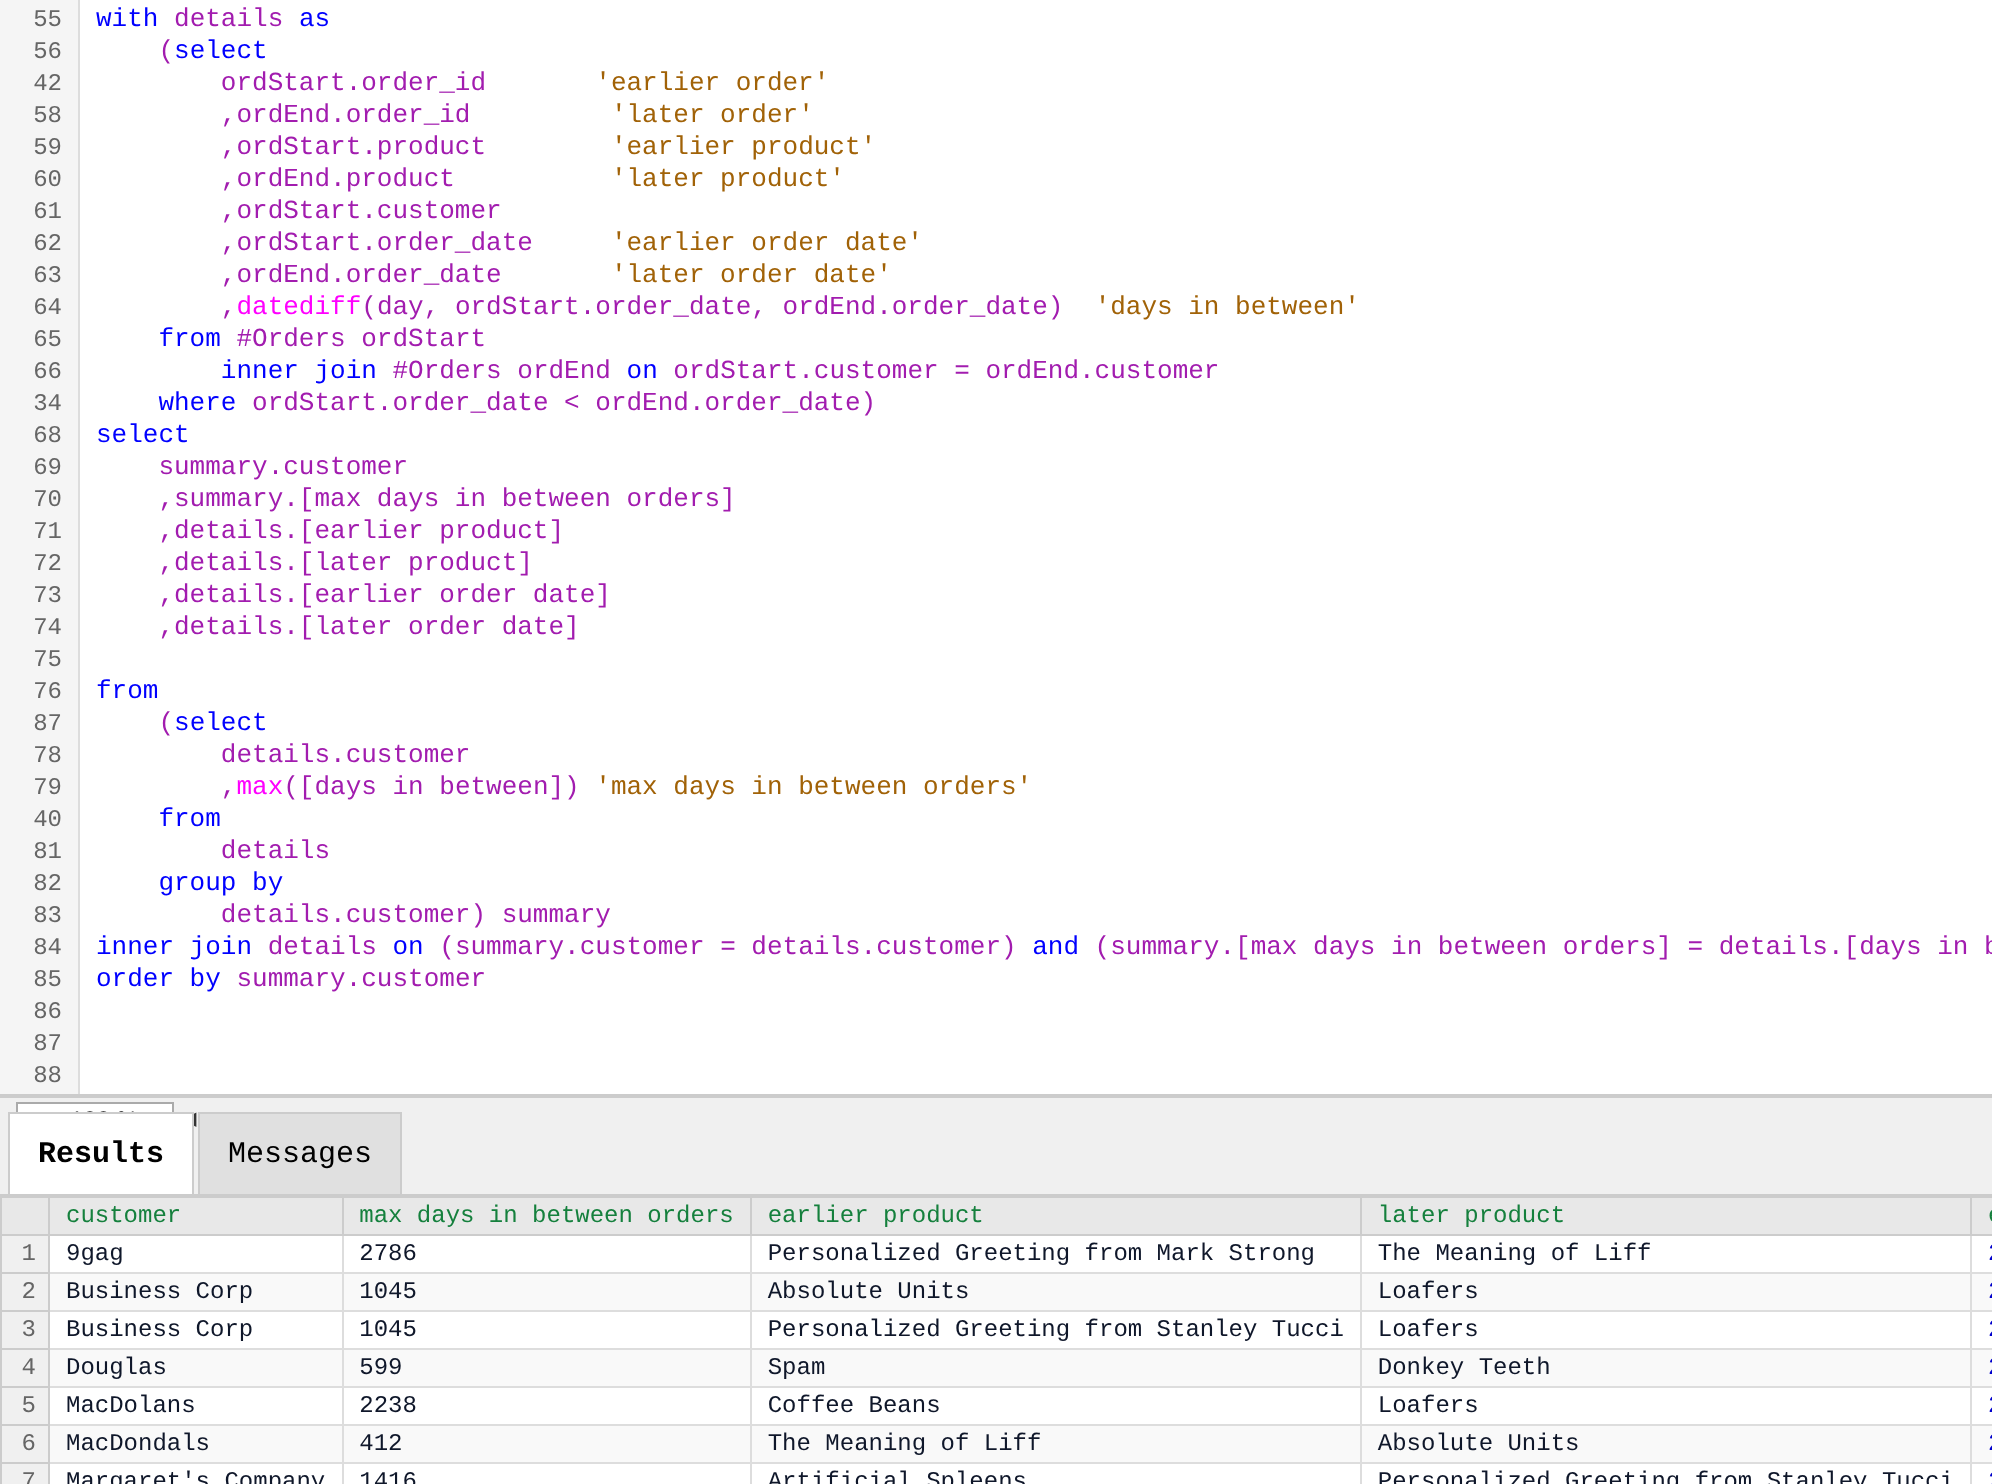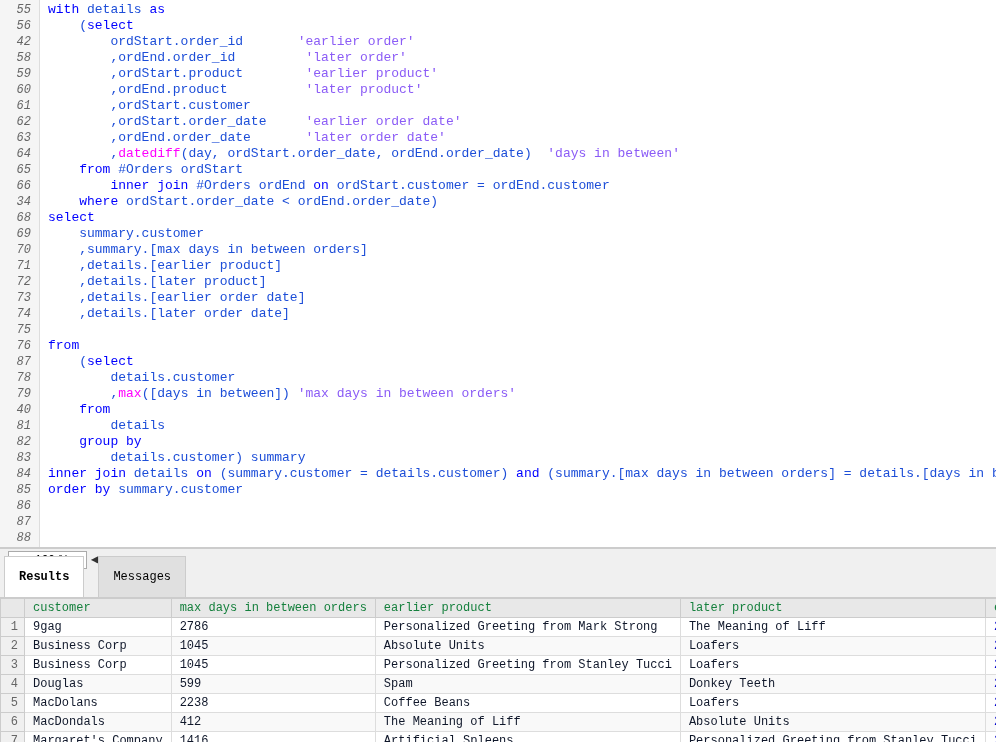--- a/index.html
+++ b/index.html
@@ -17,21 +17,20 @@
     .line-numbers {
       background: #f5f5f5;
       color: #666;
       padding: 0 8px;
       text-align: right;
       border-right: 1px solid #ddd;
       user-select: none;
       min-width: 40px;
       line-height: 16px;
       padding-top: 2px;
-      font-style: italic;
     }
 
     .line-number {
       display: block;
       height: 16px;
       font-size: 12px;
       color: #666;
     }
 
     .code-content {
@@ -43,22 +42,22 @@
     }
 
     .code-line {
       height: 16px;
       display: block;
     }
 
     
     .kw { color: #0000ff; font-weight: normal; } 
     .kw2 { color: #ff00ff; } 
-    .str { color: #8b5cf6; } 
-    .id { color: #1d4ed8; }
+    .str { color: #a16207; } 
+    .id { color: #a21caf; }
 
     
     .zoom-bar {
       background: #f0f0f0;
       border-top: 1px solid #ccc;
       height: 22px;
       display: flex;
       align-items: center;
       padding: 0 8px;
       font-size: 12px;
@@ -83,22 +82,22 @@
       border-bottom: 1px solid #ccc;
       padding-left: 4px;
     }
 
     .tab {
       padding: 20px 14px;
       border: 1px solid #ccc;
       border-bottom: none;
       background: #e0e0e0;
       cursor: pointer;
-      font-size: 12px;
-      margin-right: 14px;
+      font-size: 15px;
+      margin-right: 2px;
       height: 22px;
       display: flex;
       align-items: center;
     }
 
     .tab.active {
       background: #fff;
       font-weight: bold;
     }
 

